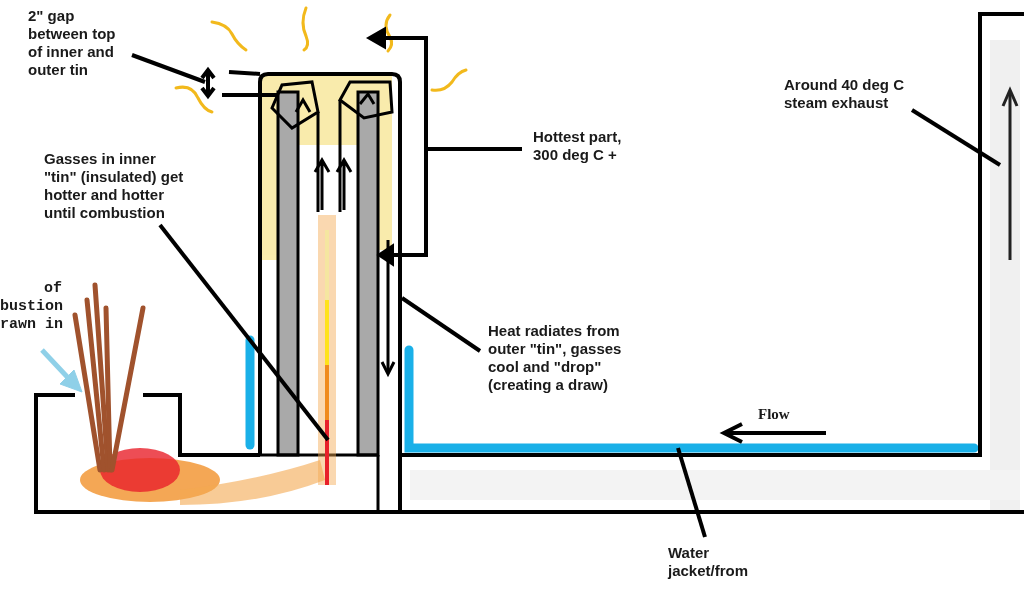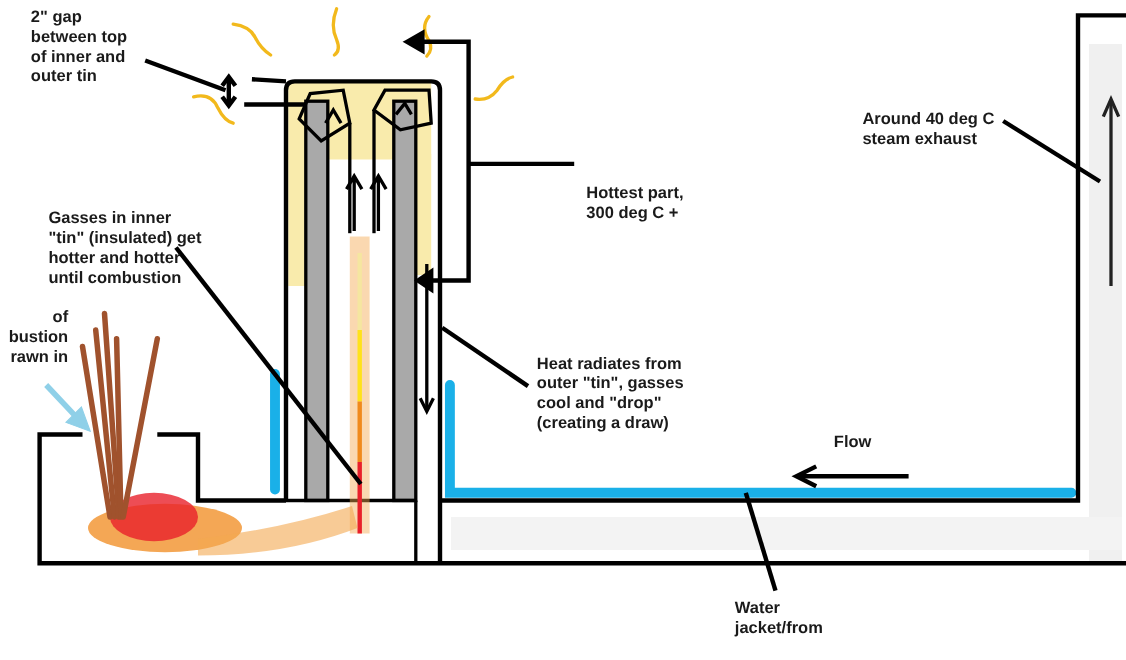--- a/index.html
+++ b/index.html
@@ -125,30 +125,30 @@
     <line x1="402" y1="298" x2="480" y2="351"></line>
     <line x1="912" y1="110" x2="1000" y2="165"></line>
     <line x1="678" y1="448" x2="705" y2="537"></line>
   </g>
 </svg>
 
 <div class="lbl" style="left:28px;top:7px;">2" gap
 between top
 of inner and
 outer tin</div>
-<div class="lbl" style="left:44px;top:150px;margin-top:40px;">Gasses in inner
+<div class="lbl" style="left:44px;top:150px;">Gasses in inner
 "tin" (insulated) get
 hotter and hotter
 until combustion</div>
-<div class="lbl" style="left:0px;top:280px;text-align:right;width:62px;">of
+<div class="lbl" style="left:0px;top:280px;text-align:right;width:62px;font-family:Liberation Mono, monospace;">of
 bustion
 rawn in</div>
-<div class="lbl" style="left:533px;top:128px;margin-top:39px;">Hottest part,
+<div class="lbl" style="left:533px;top:128px;">Hottest part,
 300 deg C +</div>
 <div class="lbl" style="left:488px;top:322px;">Heat radiates from
 outer "tin", gasses
 cool and "drop"
 (creating a draw)</div>
-<div class="lbl" style="left:784px;top:76px;margin-top:24px;">Around 40 deg C
+<div class="lbl" style="left:784px;top:76px;">Around 40 deg C
 steam exhaust</div>
-<div class="lbl" style="left:758px;top:393px;">Flow</div>
+<div class="lbl" style="left:758px;top:405px;font-family:Liberation Serif, serif;">Flow</div>
 <div class="lbl" style="left:668px;top:544px;">Water
 jacket/from</div>
 
 </body></html>

